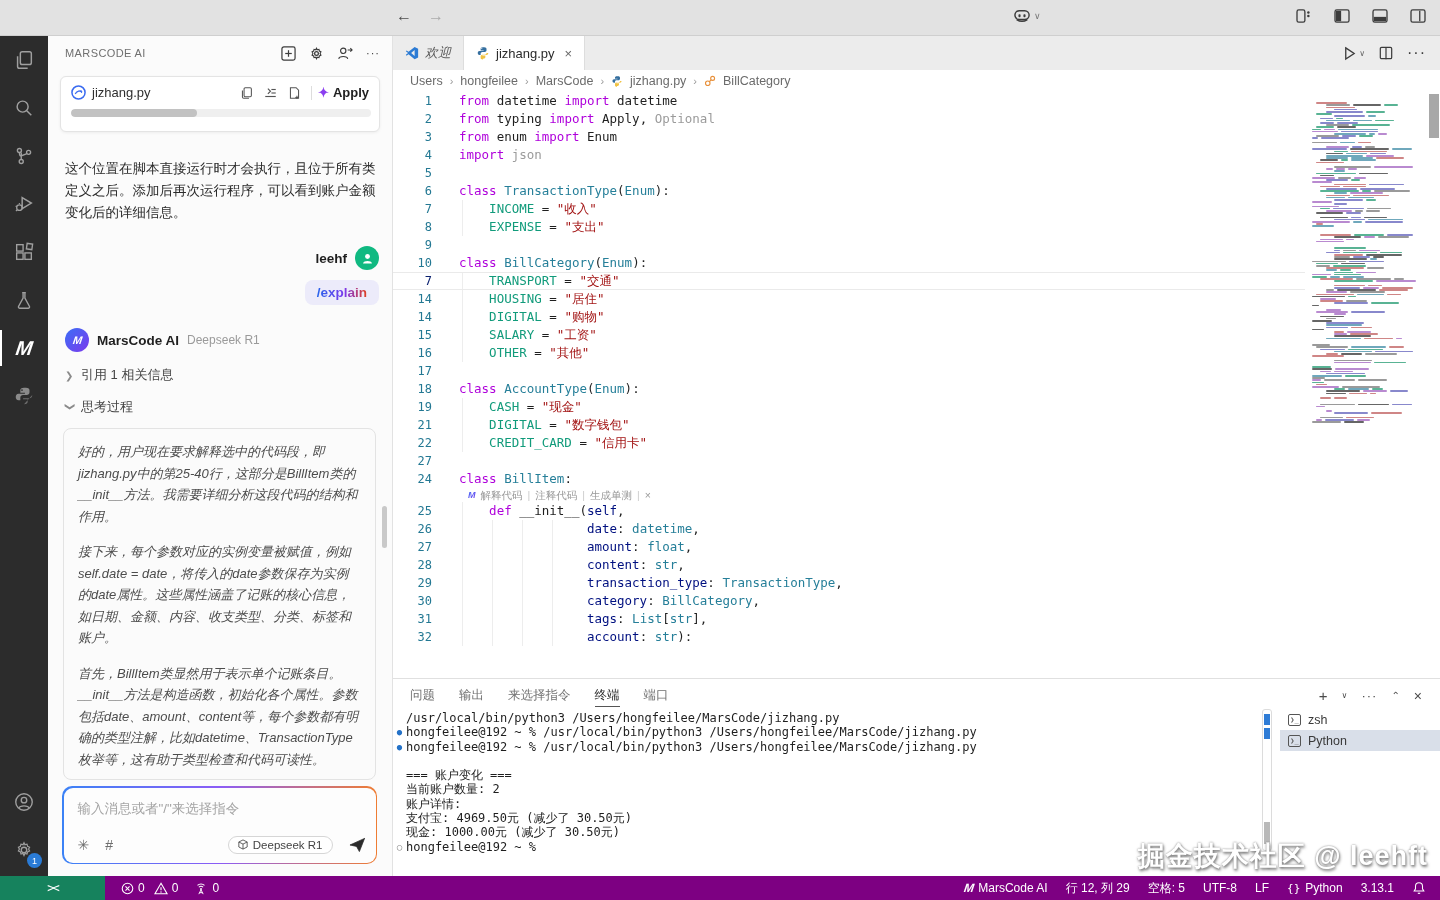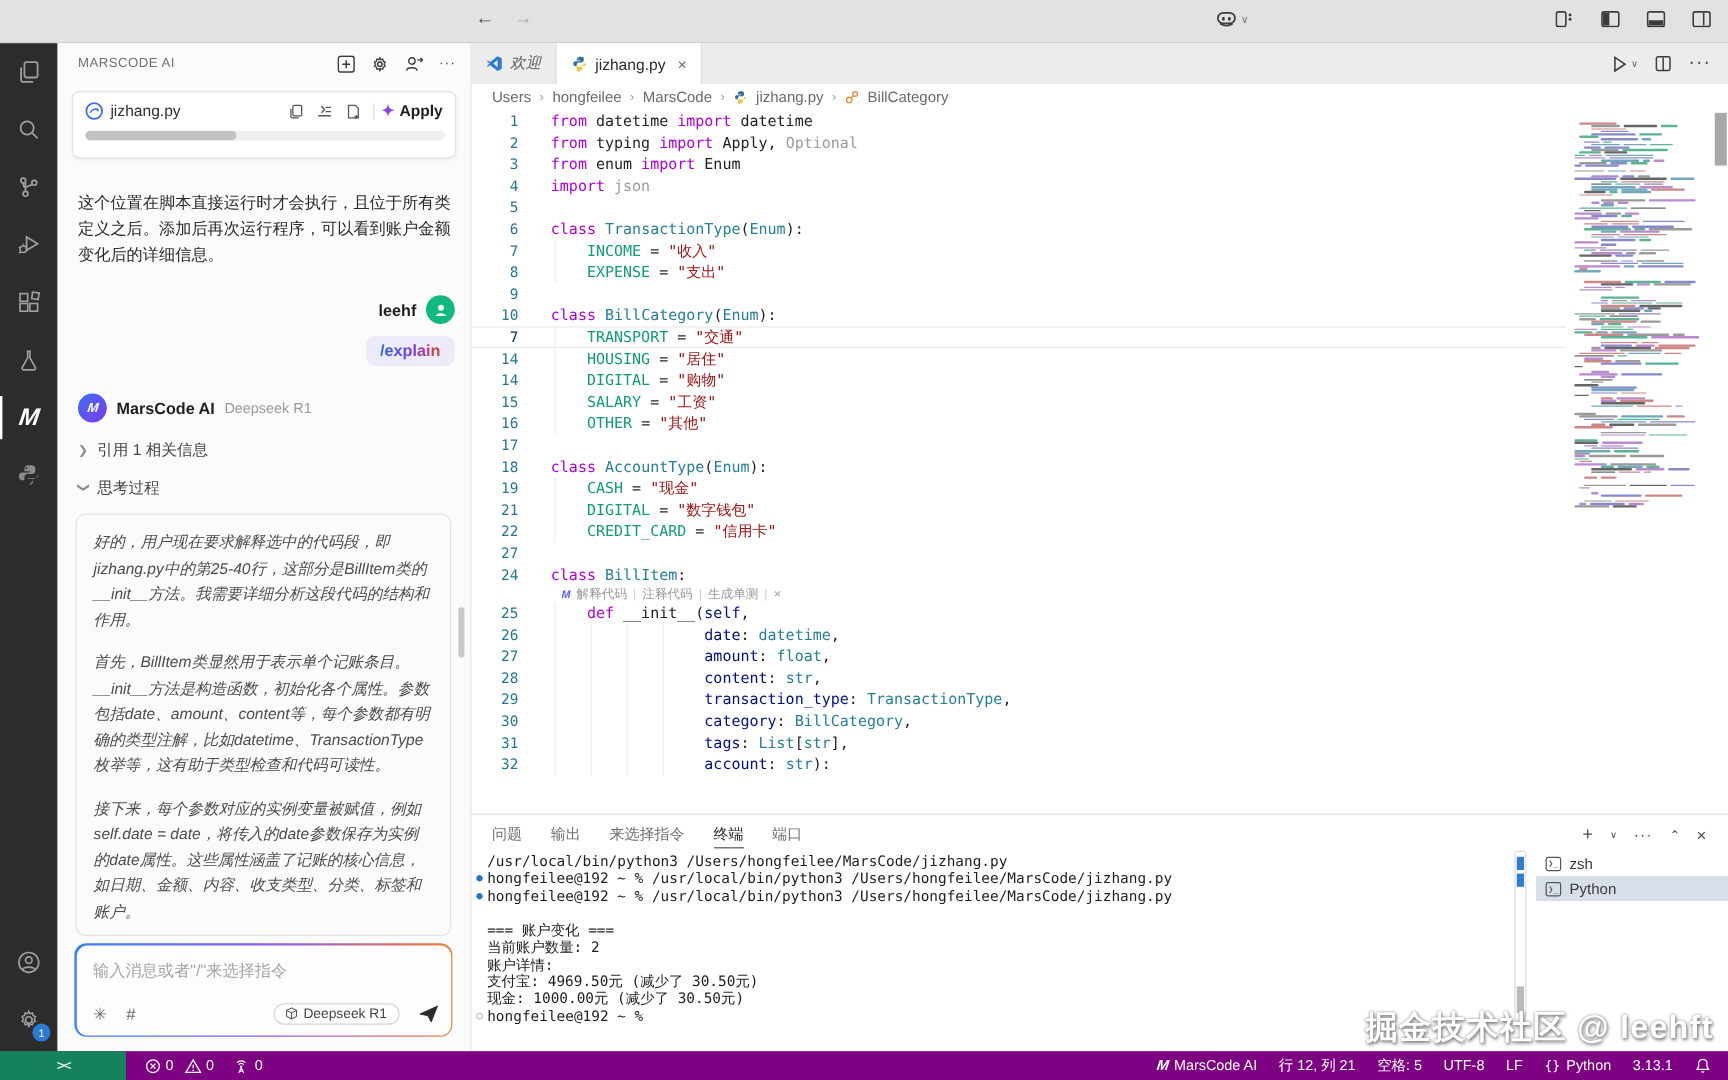--- a/index.html
+++ b/index.html
@@ -292,22 +292,22 @@
     <div class="fold-row">
       <span class="chev">❯</span>
       <span>引用 1 相关信息</span>
     </div>
     <div class="fold-row">
       <span class="chev" style="transform:rotate(90deg); display:inline-block;">❯</span>
       <span>思考过程</span>
     </div>
     <div class="think-box">
         <p>好的，用户现在要求解释选中的代码段，即jizhang.py中的第25-40行，这部分是BillItem类的__init__方法。我需要详细分析这段代码的结构和作用。</p>
+        <p>接下来，每个参数对应的实例变量被赋值，例如self.date = date，将传入的date参数保存为实例的date属性。这些属性涵盖了记账的核心信息，如日期、金额、内容、收支类型、分类、标签和账户。</p>
         <p>首先，BillItem类显然用于表示单个记账条目。__init__方法是构造函数，初始化各个属性。参数包括date、amount、content等，每个参数都有明确的类型注解，比如datetime、TransactionType枚举等，这有助于类型检查和代码可读性。</p>
-        <p>接下来，每个参数对应的实例变量被赋值，例如self.date = date，将传入的date参数保存为实例的date属性。这些属性涵盖了记账的核心信息，如日期、金额、内容、收支类型、分类、标签和账户。</p>
       </div>
   </div>
   <div class="chat-vscroll"></div>
 
   <div class="input-box-outer">
     <div class="input-box">
       <div class="input-ph">输入消息或者"/"来选择指令</div>
       <div class="input-bottom">
         <span style="font-size:14px;">✳</span>
         <span style="font-size:14px;">#</span>
@@ -736,21 +736,21 @@
         <circle cx="8" cy="8" r="1.1" fill="#fff"></circle>
         <path d="M8 9 L5.5 14 M8 9 L10.5 14 M6.3 12.3 h3.4" stroke="#fff" stroke-width="1.1"></path>
       </svg>
     <span>0</span>
   </span>
   <span class="sb-right">
     <span class="grp">
         <span class="m-logo" style="font-size:12px;">M</span>
         <span>MarsCode AI</span>
       </span>
-    <span class="grp">行 12, 列 21</span>
+    <span class="grp">行 12, 列 29</span>
     <span class="grp">空格: 5</span>
     <span class="grp">UTF-8</span>
     <span class="grp">LF</span>
     <span class="grp">
         <span style="font-family:'DejaVu Sans Mono',monospace; font-size:11px;">{}</span>
         <span>Python</span>
       </span>
     <span class="grp">3.13.1</span>
     <svg width="14" height="14" viewBox="0 0 16 16">
         <path d="M8 2 a4 4 0 0 1 4 4 v3 l1.5 2.5 H2.5 L4 9 V6 a4 4 0 0 1 4-4 z" fill="none" stroke="#fff" stroke-width="1.2"></path>

